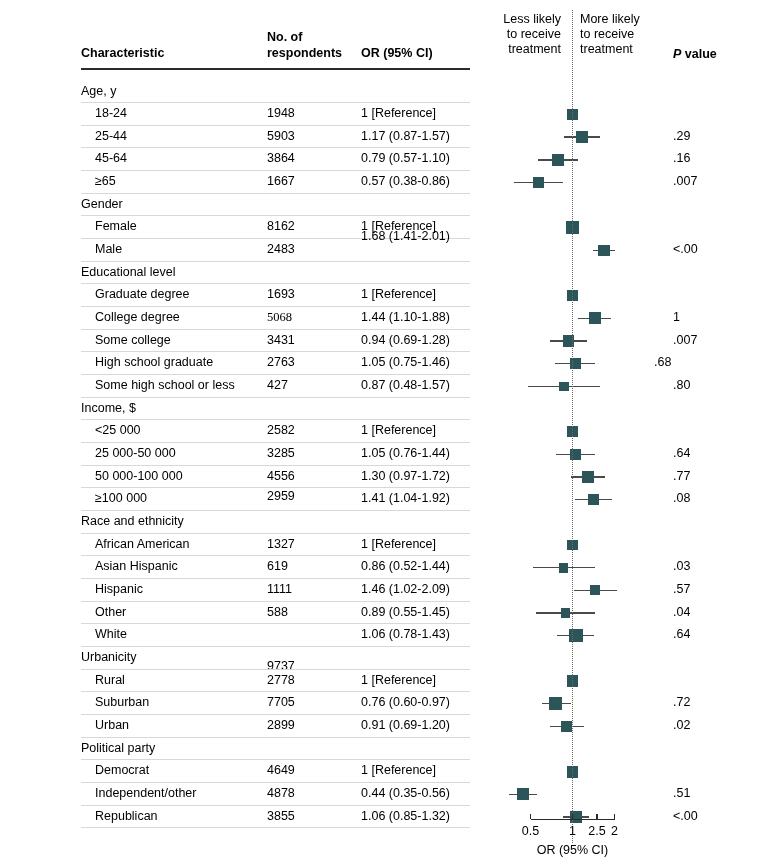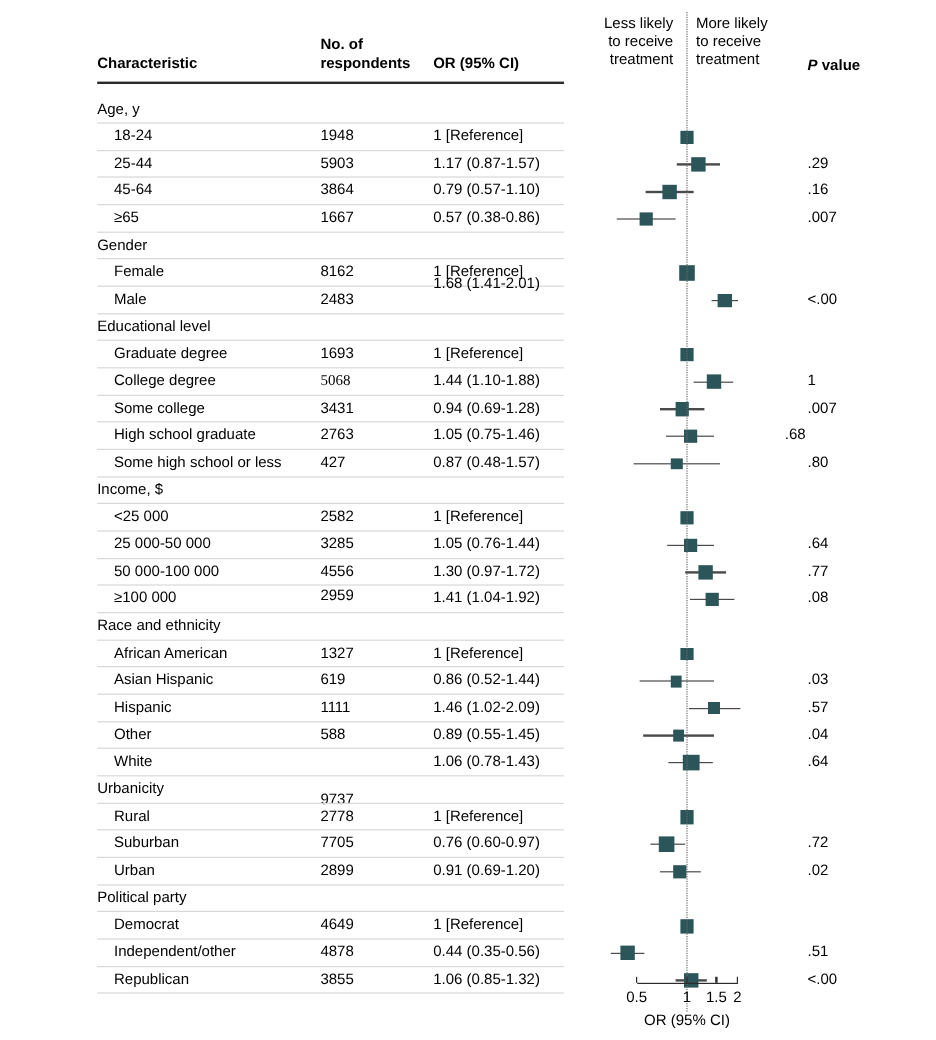--- a/index.html
+++ b/index.html
@@ -257,19 +257,19 @@
       <div class="box" style="left:516.7433738224502px;top:788.279205810222px;width:12.021588379555887px;height:12.021588379555887px;background:#2c5559;"></div>
       <div class="ci" style="left:562.652459347245px;top:816.2499999999999px;width:26.670133695271602px;background:#4a4a4a;"></div>
       <div class="box" style="left:570.2186950717683px;top:811.1379959506522px;width:11.624008098695514px;height:11.624008098695514px;background:#2c5559;"></div>
       <div class="refline" style="left:571.8px;top:10px;height:832.9499999999999px;"></div>
       <div class="axisline" style="left:530.5px;top:818.5px;width:84px;background:#2b2b2b;"></div>
       <div class="tick" style="left:529.8px;top:813.5px;height:5px;background:#2b2b2b;"></div>
       <div class="ticklbl" style="left:510.5px;top:823.5px;width:40px;text-align:center;">0.5</div>
       <div class="tick" style="left:571.8px;top:813.5px;height:5px;background:#2b2b2b;"></div>
       <div class="ticklbl" style="left:552.5px;top:823.5px;width:40px;">1</div>
       <div class="tick" style="left:596.3684250302886px;top:813.5px;height:5px;background:#2b2b2b;"></div>
-      <div class="ticklbl" style="left:577.0684250302886px;top:823.5px;width:40px;">1.5</div>
+      <div class="ticklbl" style="left:577.0684250302886px;top:823.5px;width:40px;">2.5</div>
       <div class="tick" style="left:613.8px;top:813.5px;height:5px;background:#2b2b2b;"></div>
       <div class="ticklbl" style="left:594.5px;top:823.5px;width:40px;">2</div>
       <div class="axistitle" style="left:524.5px;top:842.5px;width:96px;text-align:center;">OR (95% CI)</div>
     </div>
 
 </div>
 
 </body></html>

